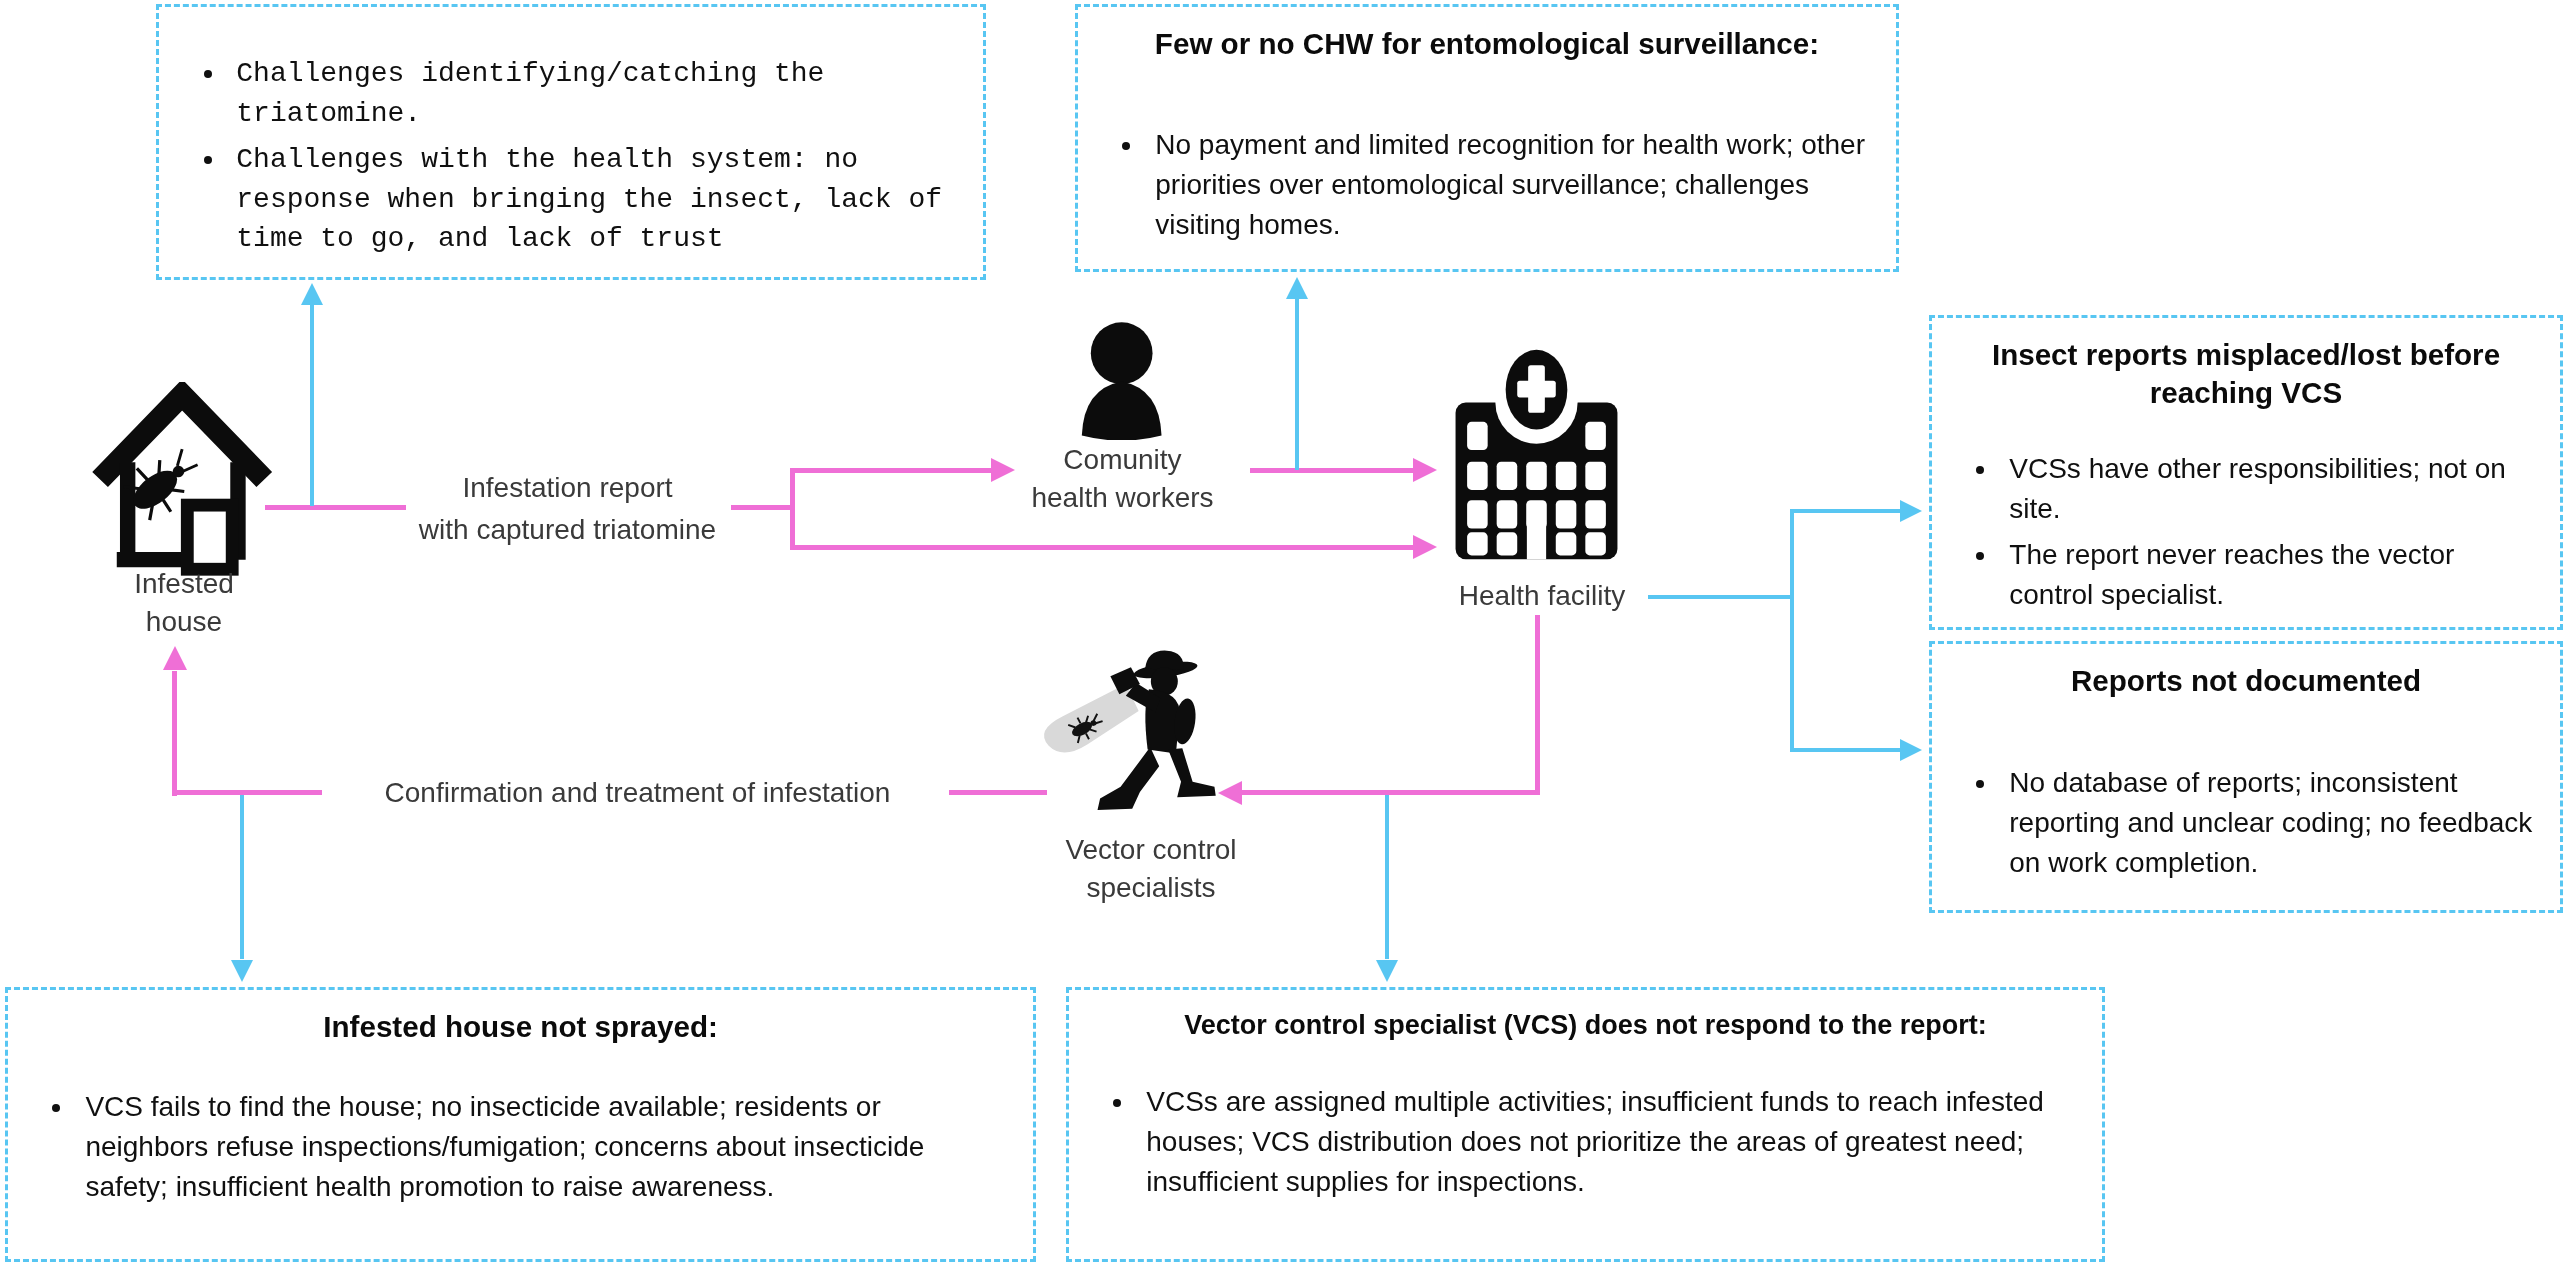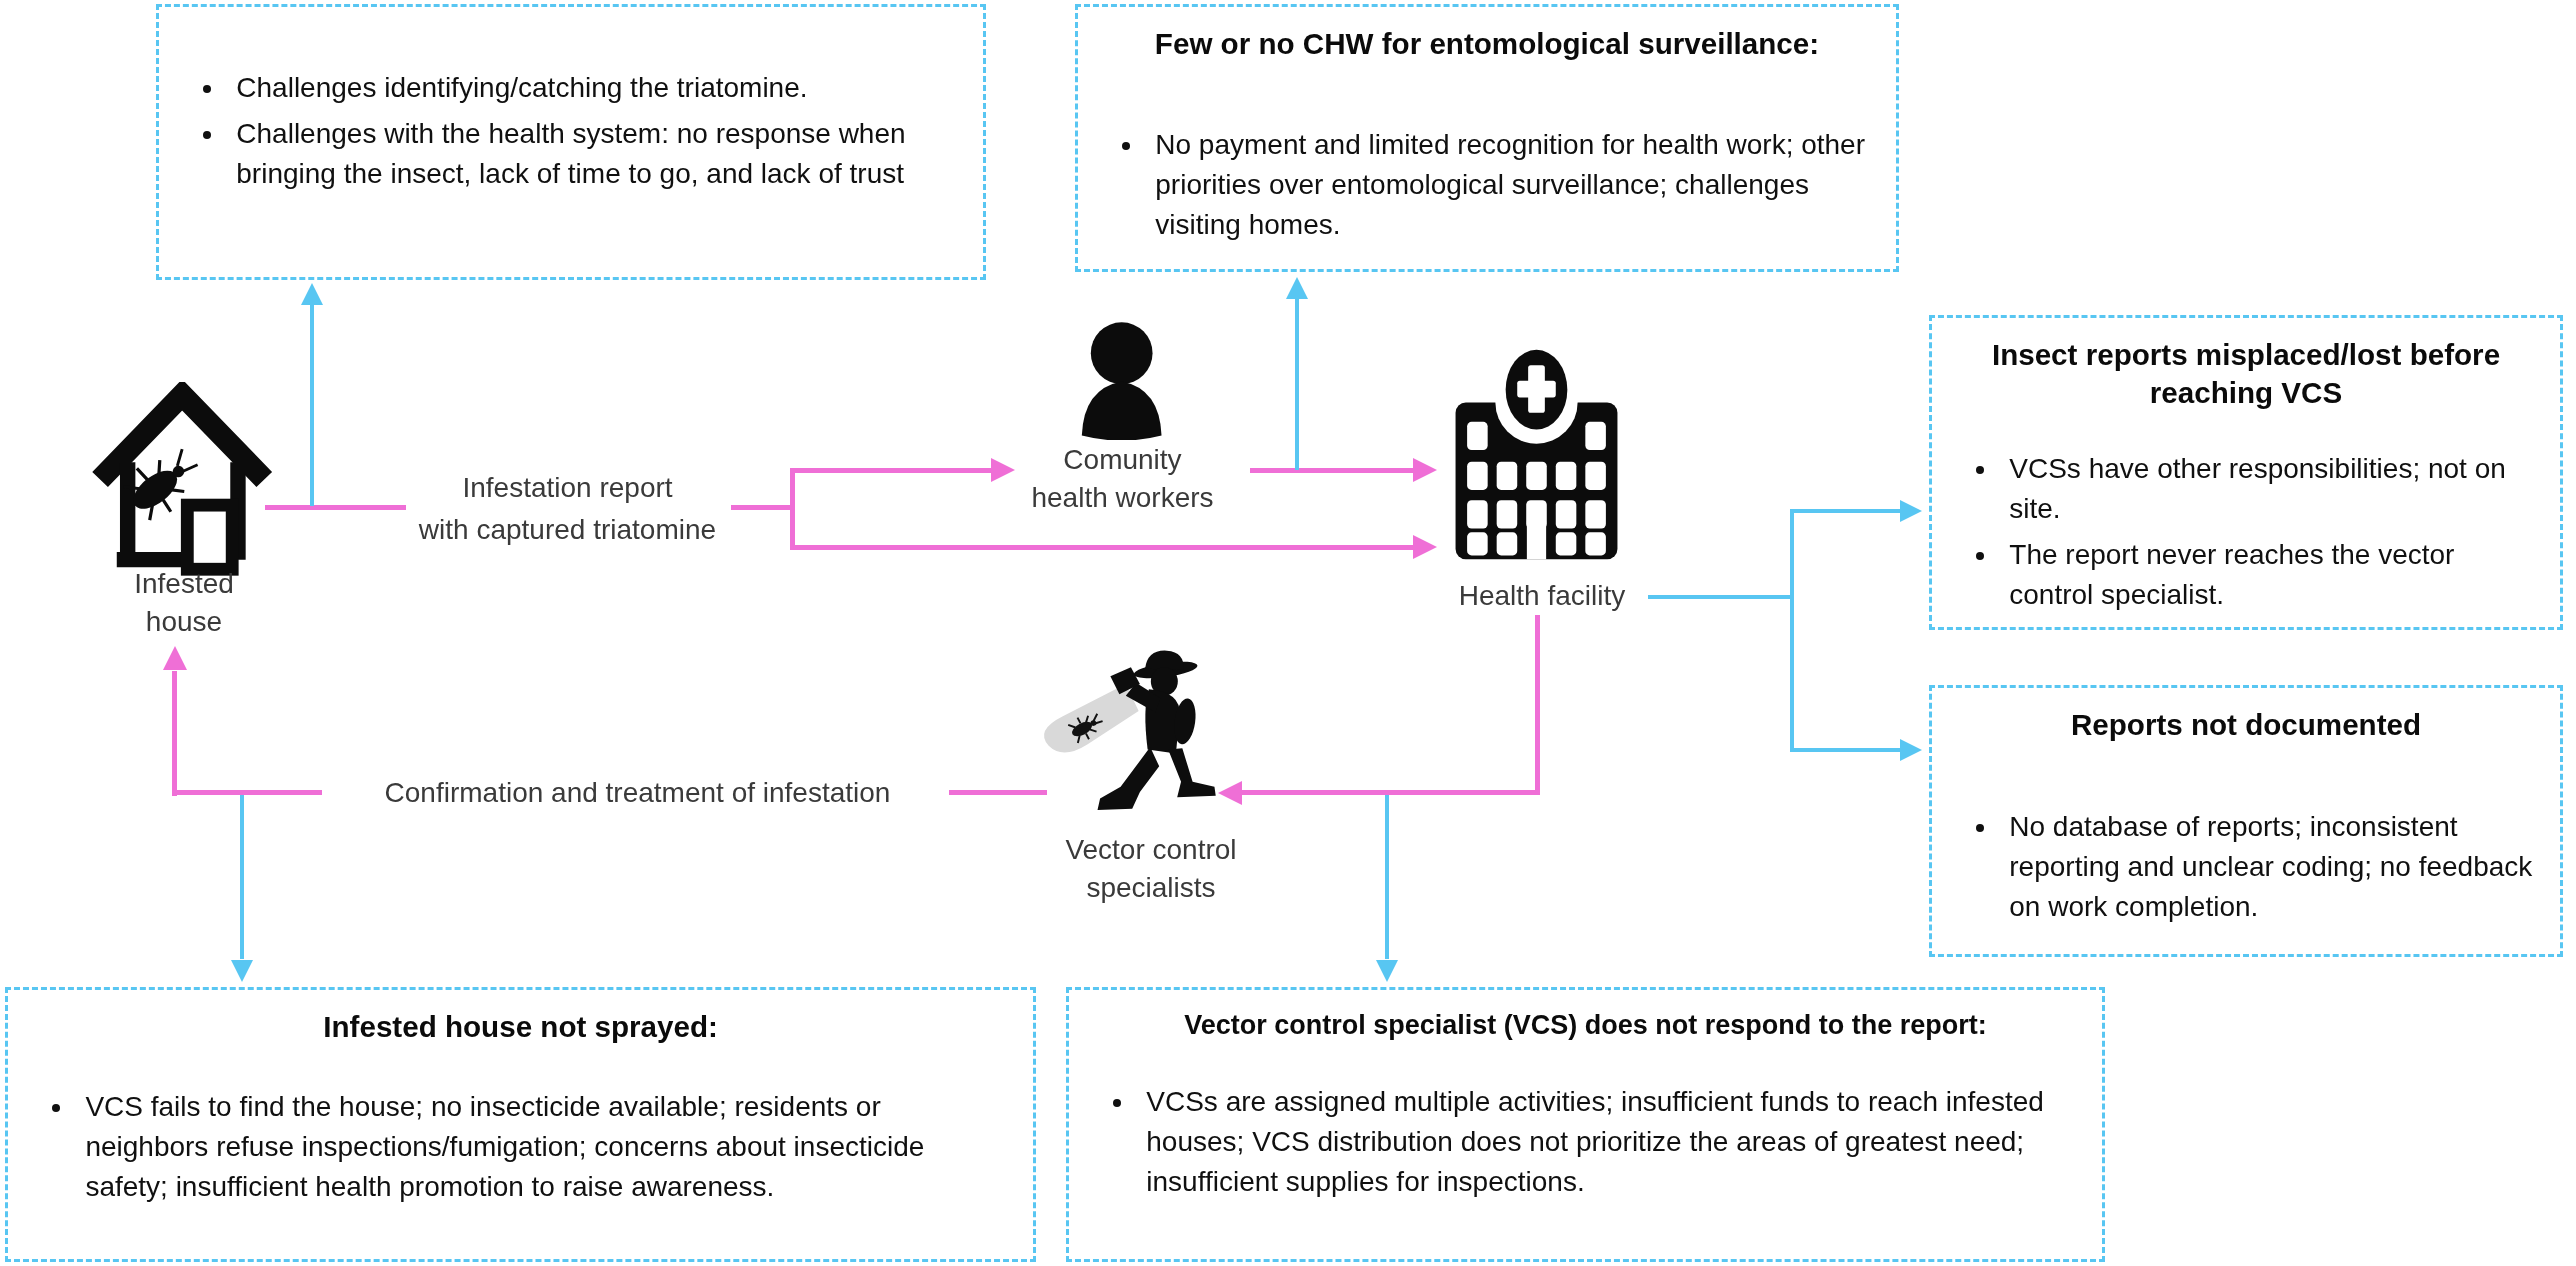--- a/index.html
+++ b/index.html
@@ -38,42 +38,42 @@
   }
   .edge-label{
     position:absolute;font-size:28px;line-height:1.5;color:#3a3a3a;text-align:center;
   }
   .icon{position:absolute;}
 </style>
 </head>
 <body>
 
 <div class="dashed-box" style="left:156px;top:3.9px;width:830px;height:276px;">
-  <ul class="box-list" style="margin-top:52px;">
+  <ul class="box-list" style="margin-top:38px;font-family:Liberation Mono, monospace;">
     <li>Challenges identifying/catching the triatomine.</li>
     <li>Challenges with the health system: no response when bringing the insect, lack of time to go, and lack of trust</li>
   </ul>
 </div>
 
 <div class="dashed-box" style="left:1075px;top:3.9px;width:824px;height:268px;">
   <div class="box-title">Few or no CHW for entomological surveillance:</div>
   <ul class="box-list" style="margin-top:62px;">
     <li>No payment and limited recognition for health work; other priorities over entomological surveillance; challenges visiting homes.</li>
   </ul>
 </div>
 
 <div class="dashed-box" style="left:1929px;top:315px;width:634px;height:315px;">
   <div class="box-title">Insect reports misplaced/lost before reaching VCS</div>
   <ul class="box-list" style="margin-top:36px;">
     <li>VCSs have other responsibilities; not on site.</li>
     <li>The report never reaches the vector control specialist.</li>
   </ul>
 </div>
 
-<div class="dashed-box" style="left:1929px;top:685px;width:634px;height:272px;">
+<div class="dashed-box" style="left:1929px;top:641px;width:634px;height:272px;">
   <div class="box-title">Reports not documented</div>
   <ul class="box-list" style="margin-top:63px;">
     <li>No database of reports; inconsistent reporting and unclear coding; no feedback on work completion.</li>
   </ul>
 </div>
 
 <div class="dashed-box" style="left:5.1px;top:987px;width:1031px;height:275px;">
   <div class="box-title">Infested house not sprayed:</div>
   <ul class="box-list" style="margin-top:41px;">
     <li>VCS fails to find the house; no insecticide available; residents or neighbors refuse inspections/fumigation; concerns about insecticide safety; insufficient health promotion to raise awareness.</li>

